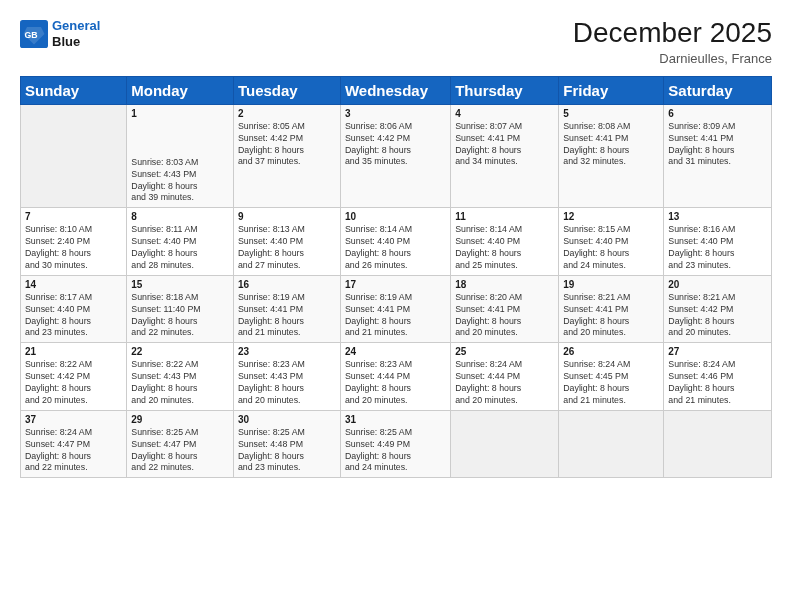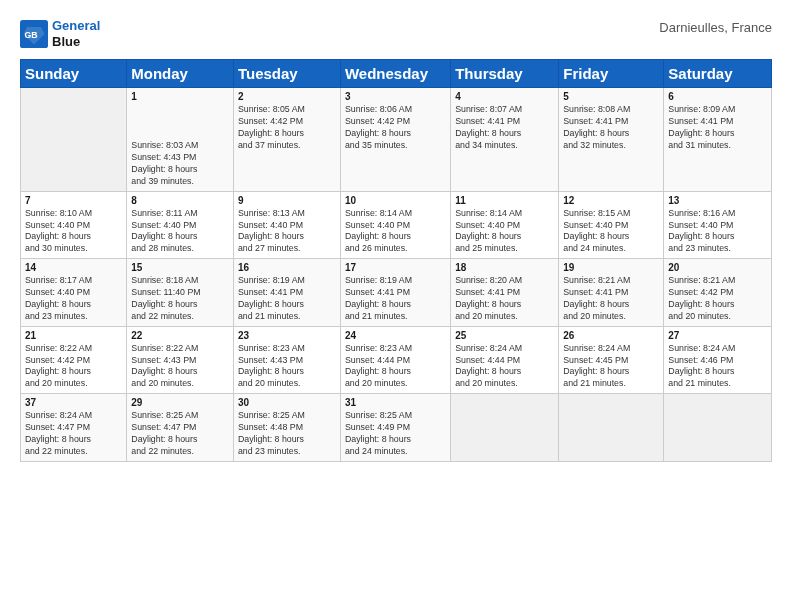--- a/index.html
+++ b/index.html
@@ -103,20 +103,21 @@
         <rect x="0" y="0" width="32" height="32" rx="3" fill="#1565C0"></rect>
         <polygon points="8,8 24,8 28,16 16,28 4,16" fill="#fff" opacity="0.15"></polygon>
         <text x="5" y="20" font-size="10" fill="#fff" font-family="Arial" font-weight="bold">GB</text>
       </svg>
       <div class="logo-text">
         <span class="blue">General</span><br>
         <span>Blue</span>
       </div>
     </div>
     <div class="title-block">
+      <div class="month-title">December 2025</div>
       <div class="subtitle">Darnieulles, France</div>
     </div>
   </div>
 
   <table>
     <thead>
       <tr>
         <th>Sunday</th>
         <th>Monday</th>
         <th>Tuesday</th>
@@ -169,21 +170,21 @@
             <div class="day-info" style="white-space: pre-line;">Sunrise: 8:09 AM
 Sunset: 4:41 PM
 Daylight: 8 hours
 and 31 minutes.</div>
           </td>
         </tr>
         <tr>
           <td>
             <span class="day-num">7</span>
             <div class="day-info" style="white-space: pre-line;">Sunrise: 8:10 AM
-Sunset: 4:40 PM
+Sunset: 2:40 PM
 Daylight: 8 hours
 and 30 minutes.</div>
           </td>
           <td>
             <span class="day-num">8</span>
             <div class="day-info" style="white-space: pre-line;">Sunrise: 8:11 AM
 Sunset: 4:40 PM
 Daylight: 8 hours
 and 28 minutes.</div>
           </td>

